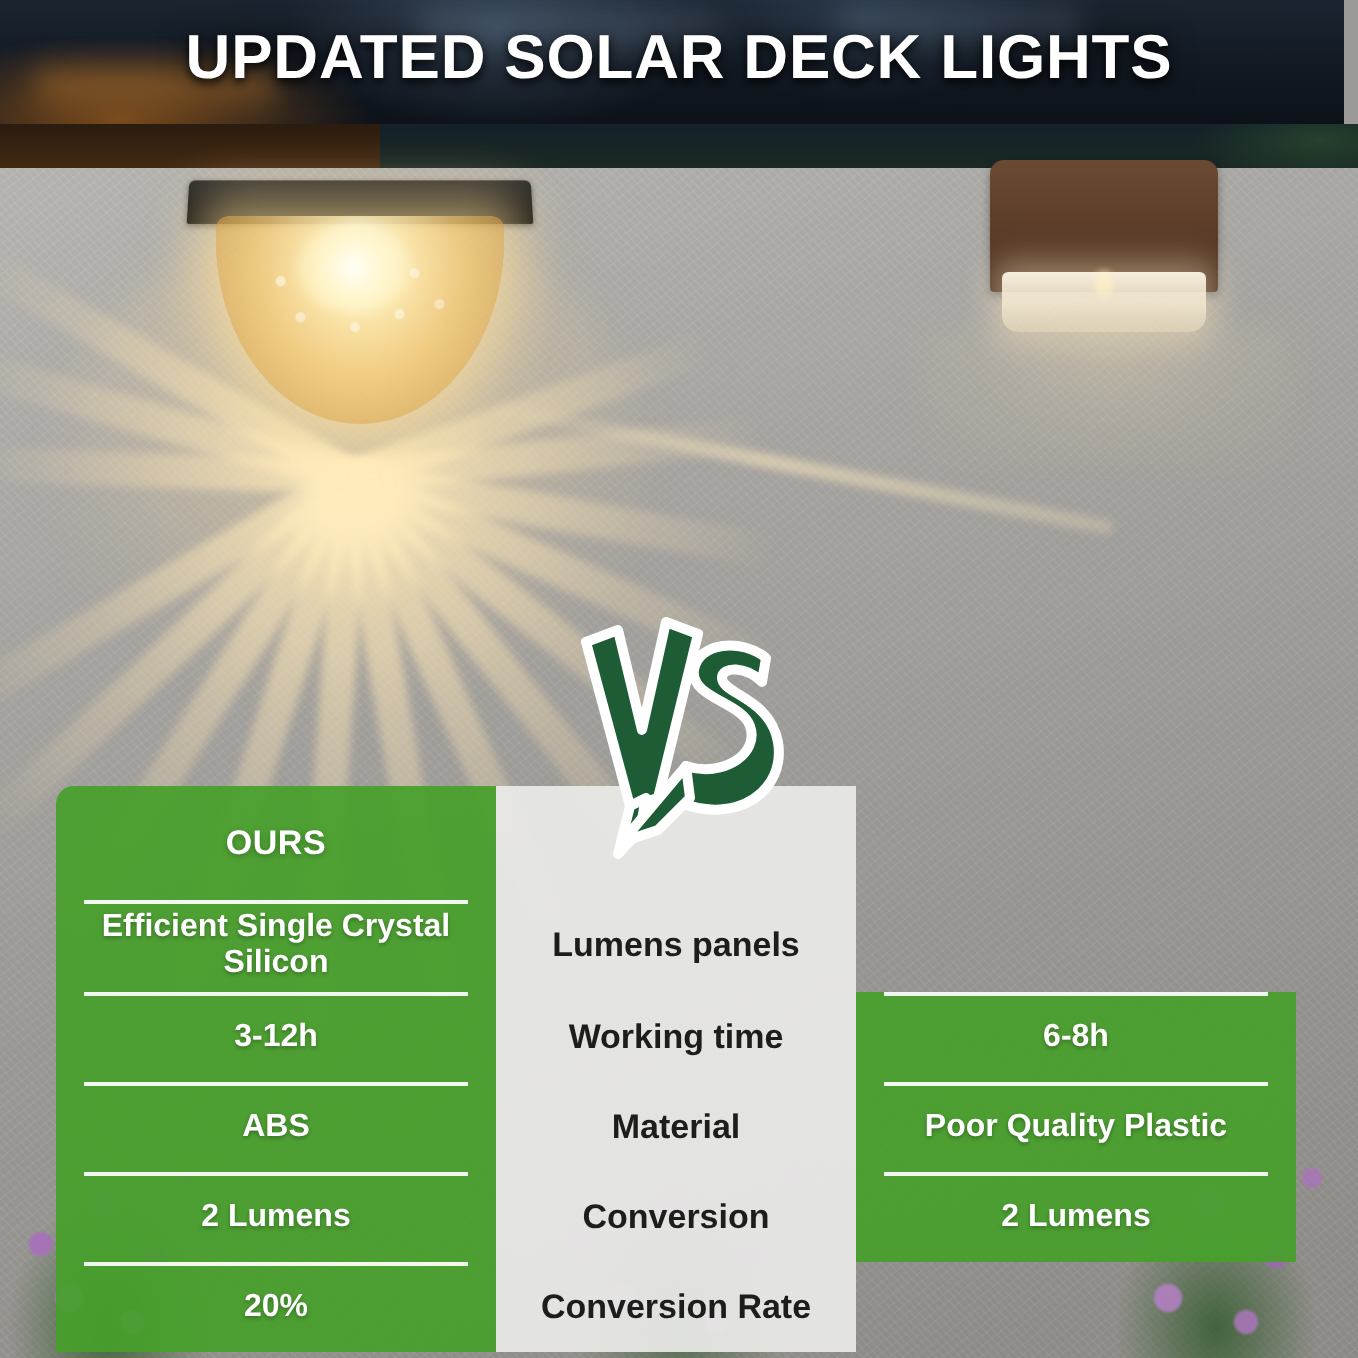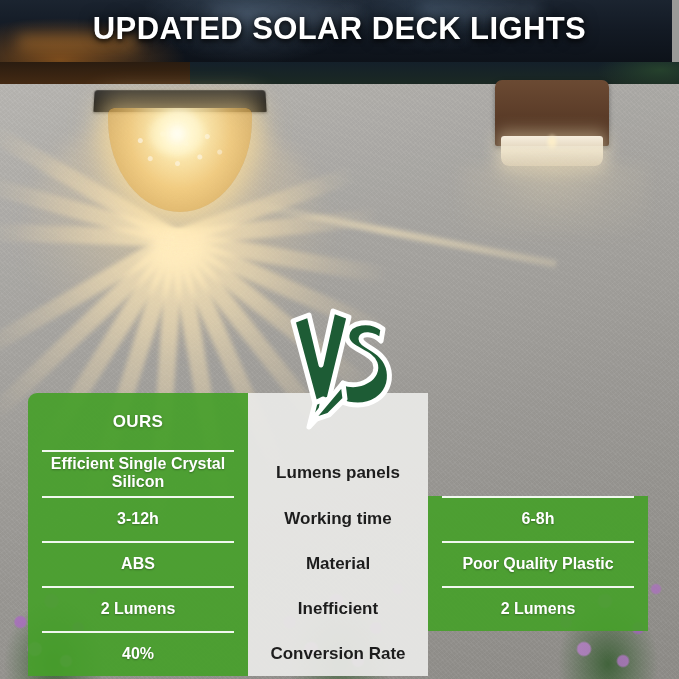--- a/index.html
+++ b/index.html
@@ -385,26 +385,26 @@
     </div>
 
     <div class="cmp-row data-row">
       <div class="cell side">ABS</div>
       <div class="cell mid">Material</div>
       <div class="cell side small">Poor Quality Plastic</div>
     </div>
 
     <div class="cmp-row data-row">
       <div class="cell side">2 Lumens</div>
-      <div class="cell mid">Inefficient</div>
+      <div class="cell mid">Conversion</div>
       <div class="cell side">2 Lumens</div>
     </div>
 
     <div class="cmp-row data-row">
-      <div class="cell side">40%</div>
+      <div class="cell side">20%</div>
       <div class="cell mid">Conversion Rate</div>
     </div>
   </div>
 
   <svg class="vs-logo" viewBox="0 0 108 128">
     <g stroke="#ffffff" stroke-width="5" stroke-linejoin="round" stroke-linecap="round" fill="#1d5c35">
 
       <path d="M6 18 L22 12 L34 62 L46 8 L62 14 L42 96 L28 100 Z"></path>
 
       <path d="M28 100 L22 124 L33 112 L36 96 Z"></path>

